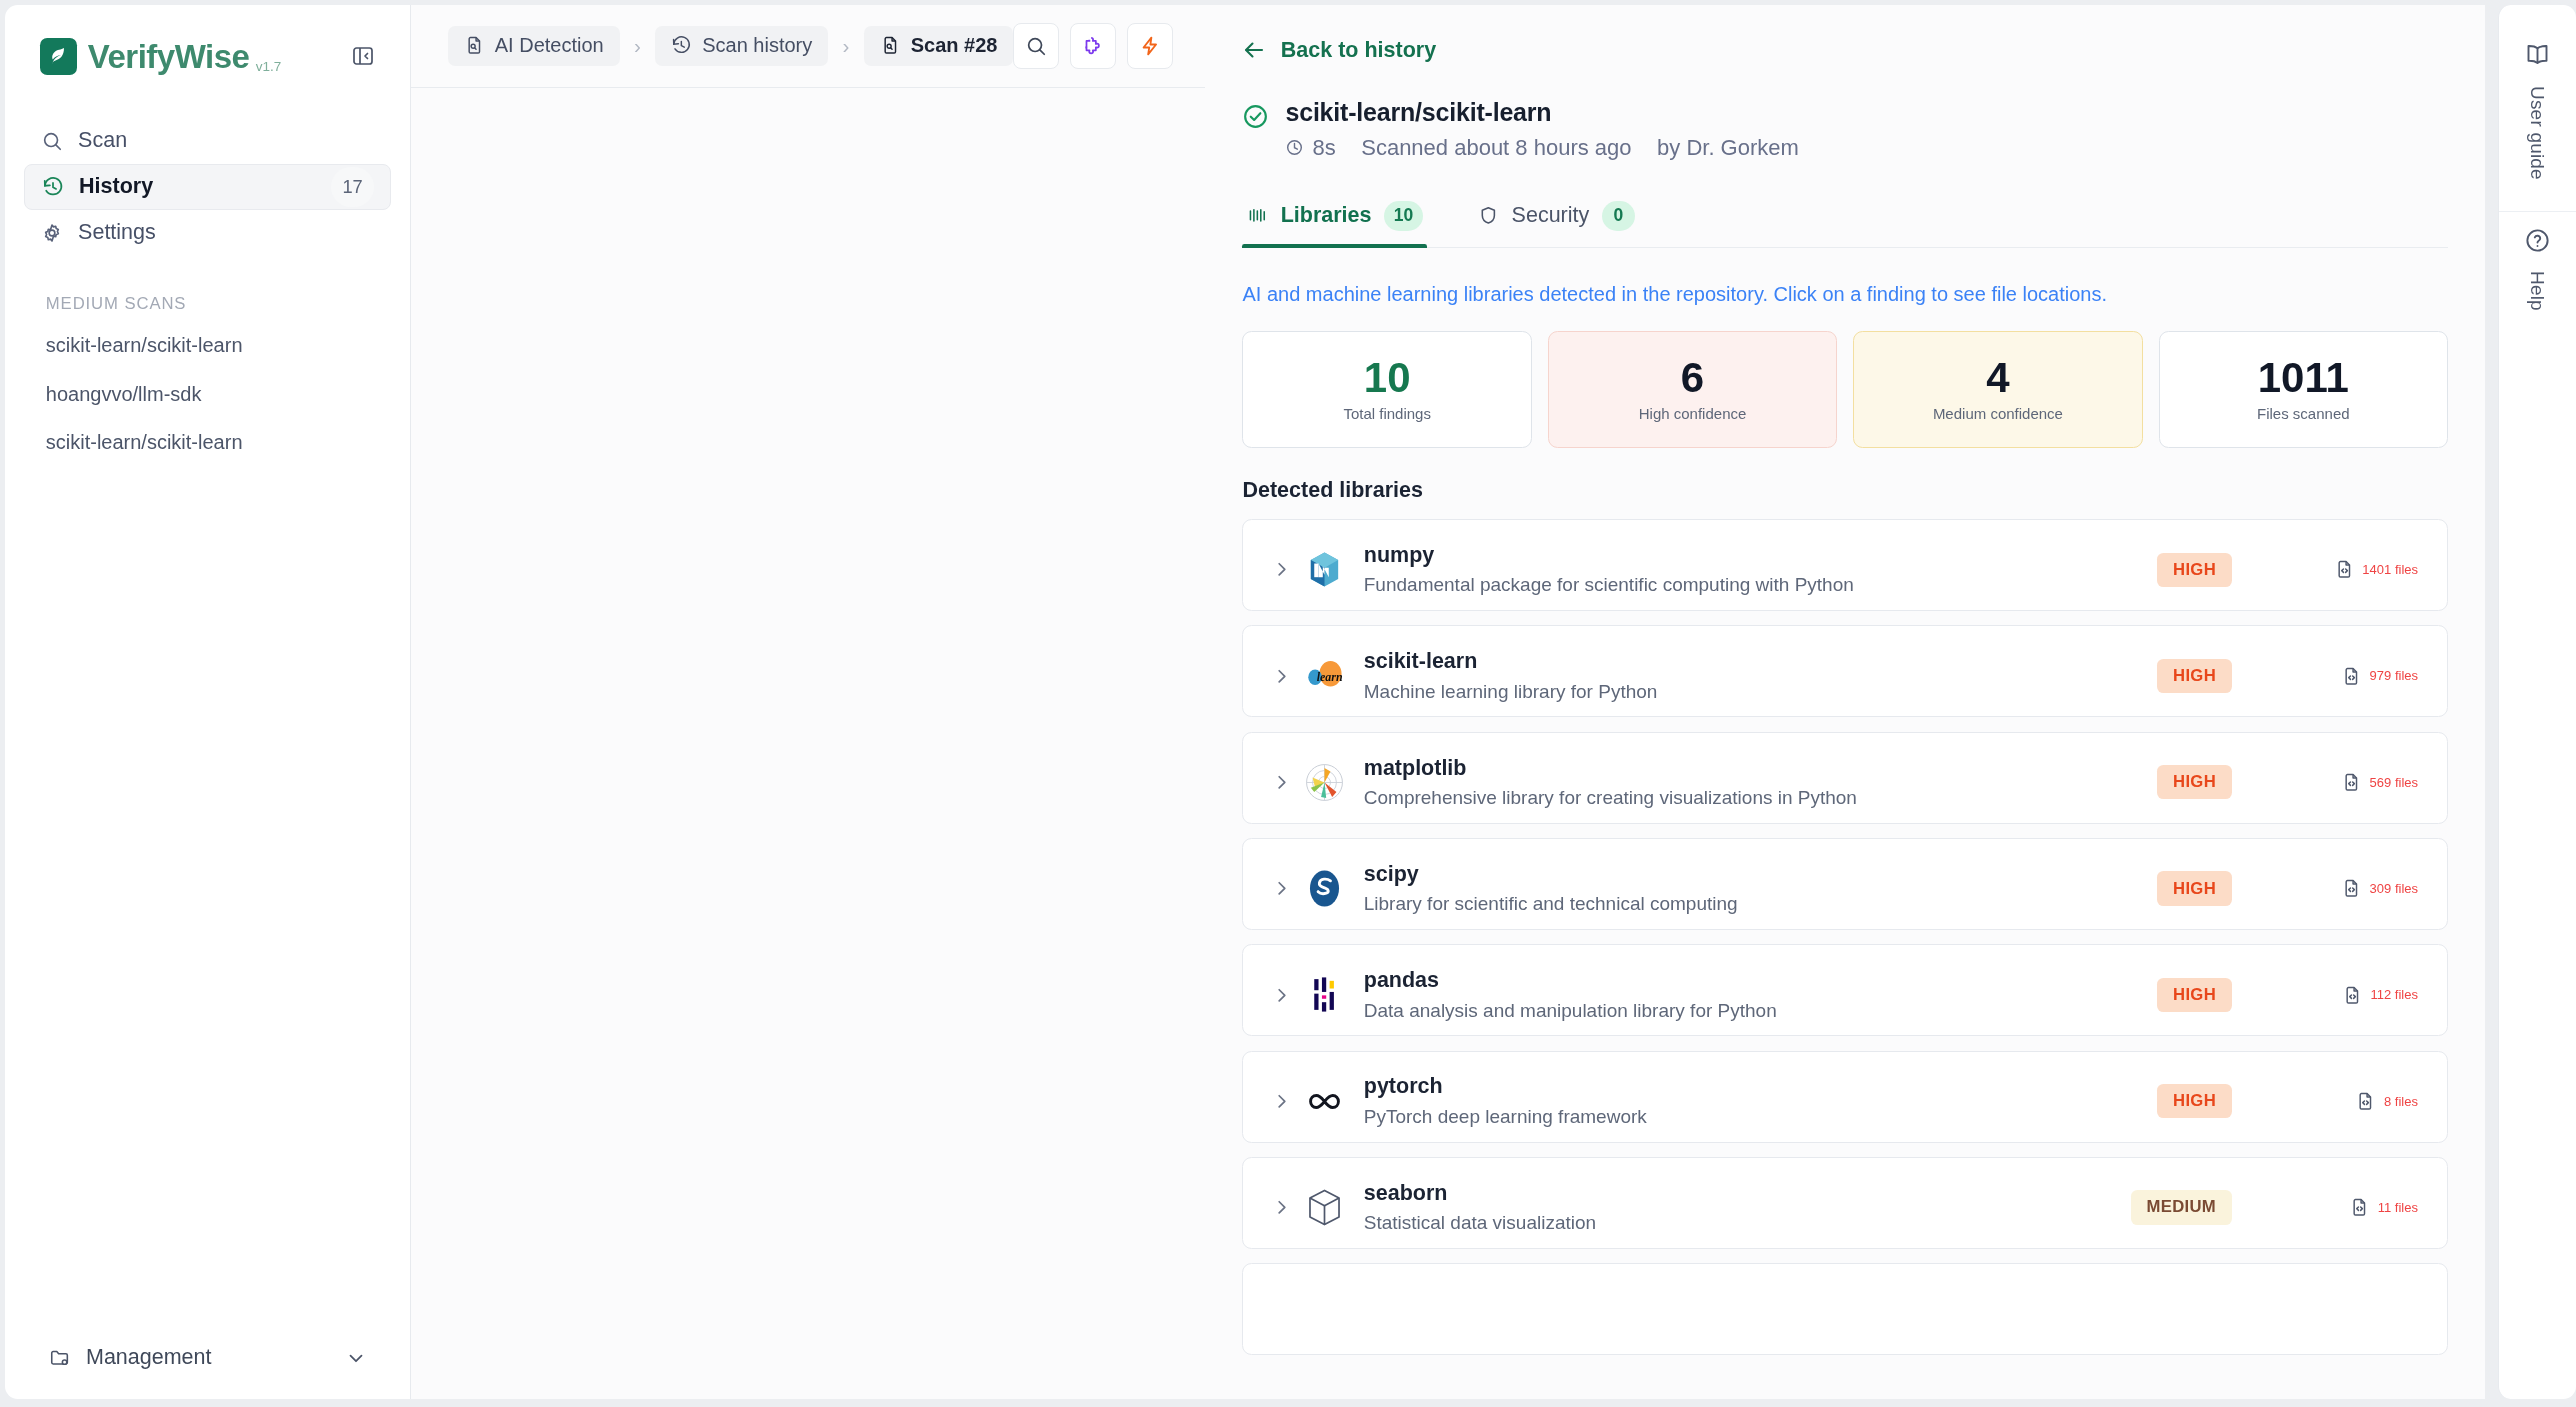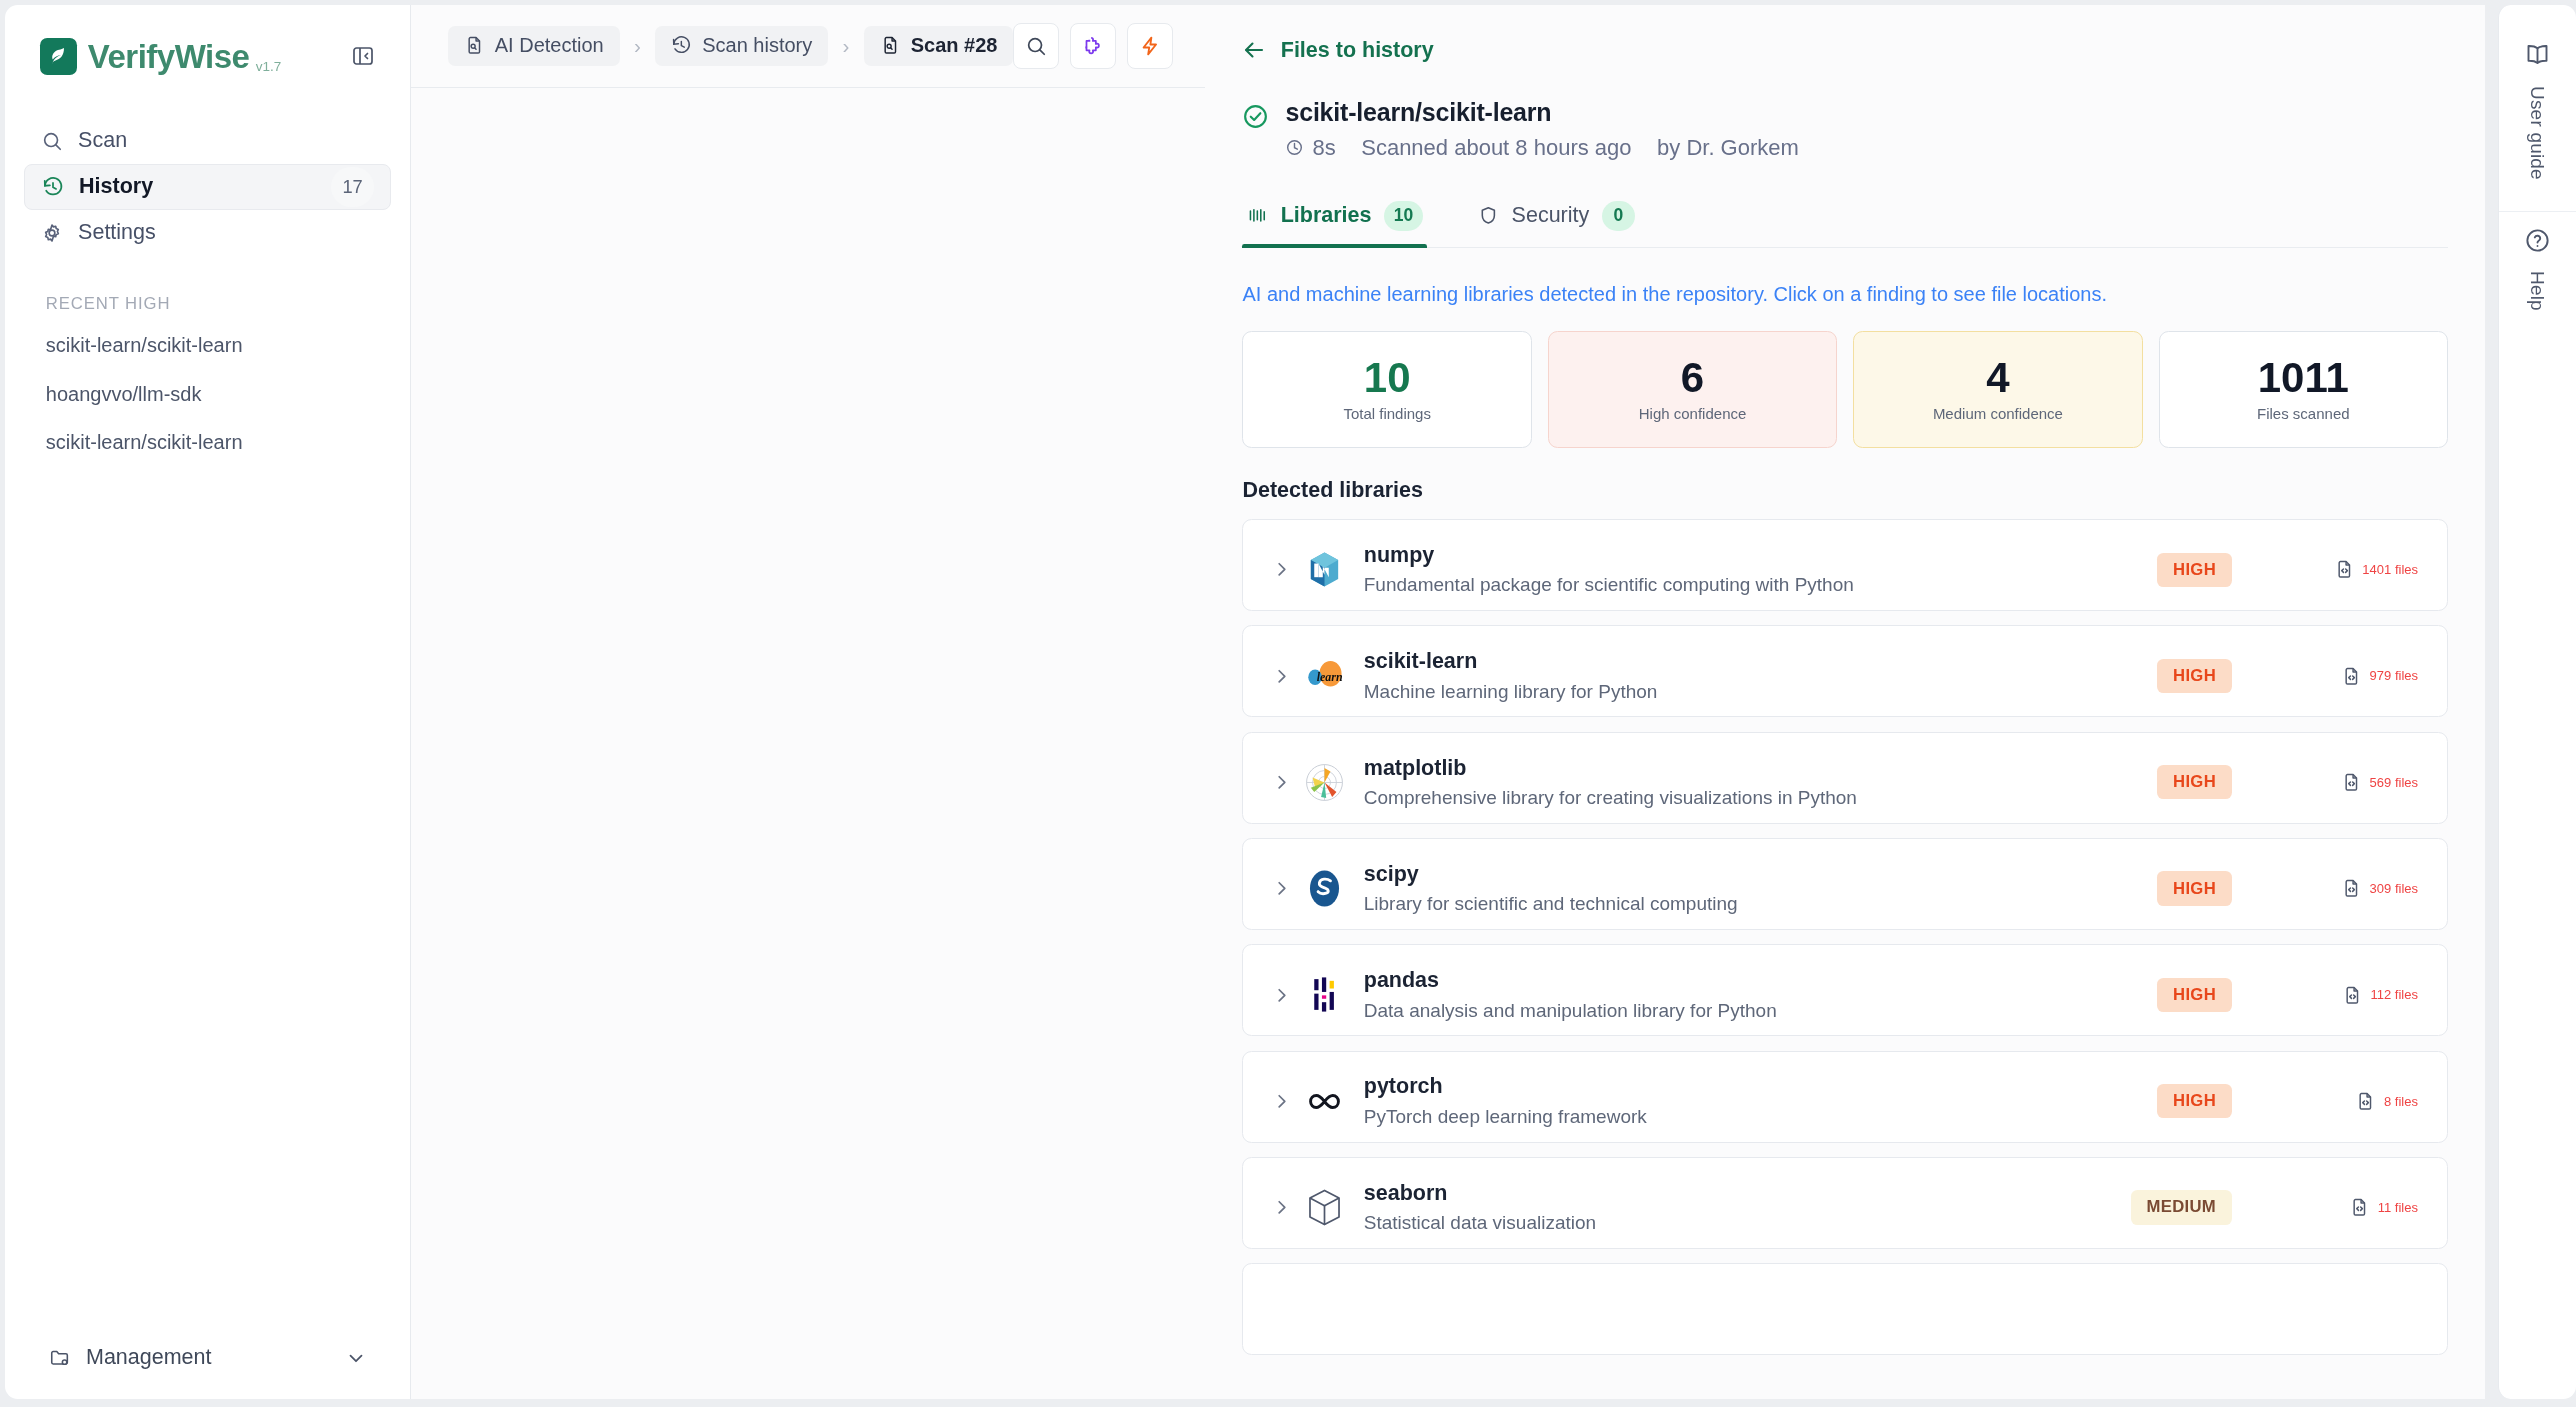--- a/index.html
+++ b/index.html
@@ -349,21 +349,21 @@
           <svg width="22" height="22" viewBox="0 0 24 24" fill="none" stroke="#59627a" stroke-width="1.8">
             <circle cx="12" cy="12" r="3.1"></circle>
             <path d="M12 3.4l1.6 1.9 2.4-.6.6 2.4 2.3 1-1 2.3 1 2.3-2.3 1-.6 2.4-2.4-.6L12 20.6l-1.6-1.9-2.4.6-.6-2.4-2.3-1 1-2.3-1-2.3 2.3-1 .6-2.4 2.4.6z" stroke-linejoin="round"></path>
           </svg>
         </span>
         <span class="nav-label">Settings</span>
       </div>
 
     </nav>
 
-    <div class="recent-head">RECENT HIGH</div>
+    <div class="recent-head">MEDIUM SCANS</div>
     <div>
       <div class="recent-item">scikit-learn/scikit-learn</div>
       <div class="recent-item">hoangvvo/llm-sdk</div>
       <div class="recent-item">scikit-learn/scikit-learn</div>
     </div>
 
     <div class="sidebar-footer">
       <div class="mgmt-row">
         <span class="nav-icon">
           <svg width="22" height="22" viewBox="0 0 24 24" fill="none" stroke="#4b5468" stroke-width="1.7" stroke-linejoin="round">
@@ -449,21 +449,21 @@
 
     <div class="content">
 
       <div class="back-link">
         <span>
           <svg width="24" height="24" viewBox="0 0 24 24" fill="none" stroke="#14714f" stroke-width="2.1" stroke-linecap="round" stroke-linejoin="round">
             <line x1="20" y1="12" x2="4.5" y2="12"></line>
               <polyline points="10.5 5.5 4 12 10.5 18.5"></polyline>
           </svg>
         </span>
-        <span>Files to history</span>
+        <span>Back to history</span>
       </div>
 
       <div class="scan-head">
         <span class="scan-check">
           <svg width="27" height="27" viewBox="0 0 24 24" fill="none" stroke="#17985f" stroke-width="1.9" stroke-linecap="round" stroke-linejoin="round">
             <circle cx="12" cy="12" r="9.2"></circle>
               <polyline points="7.8 12.2 10.8 15.1 16.3 9.1"></polyline>
           </svg>
         </span>
         <div>

